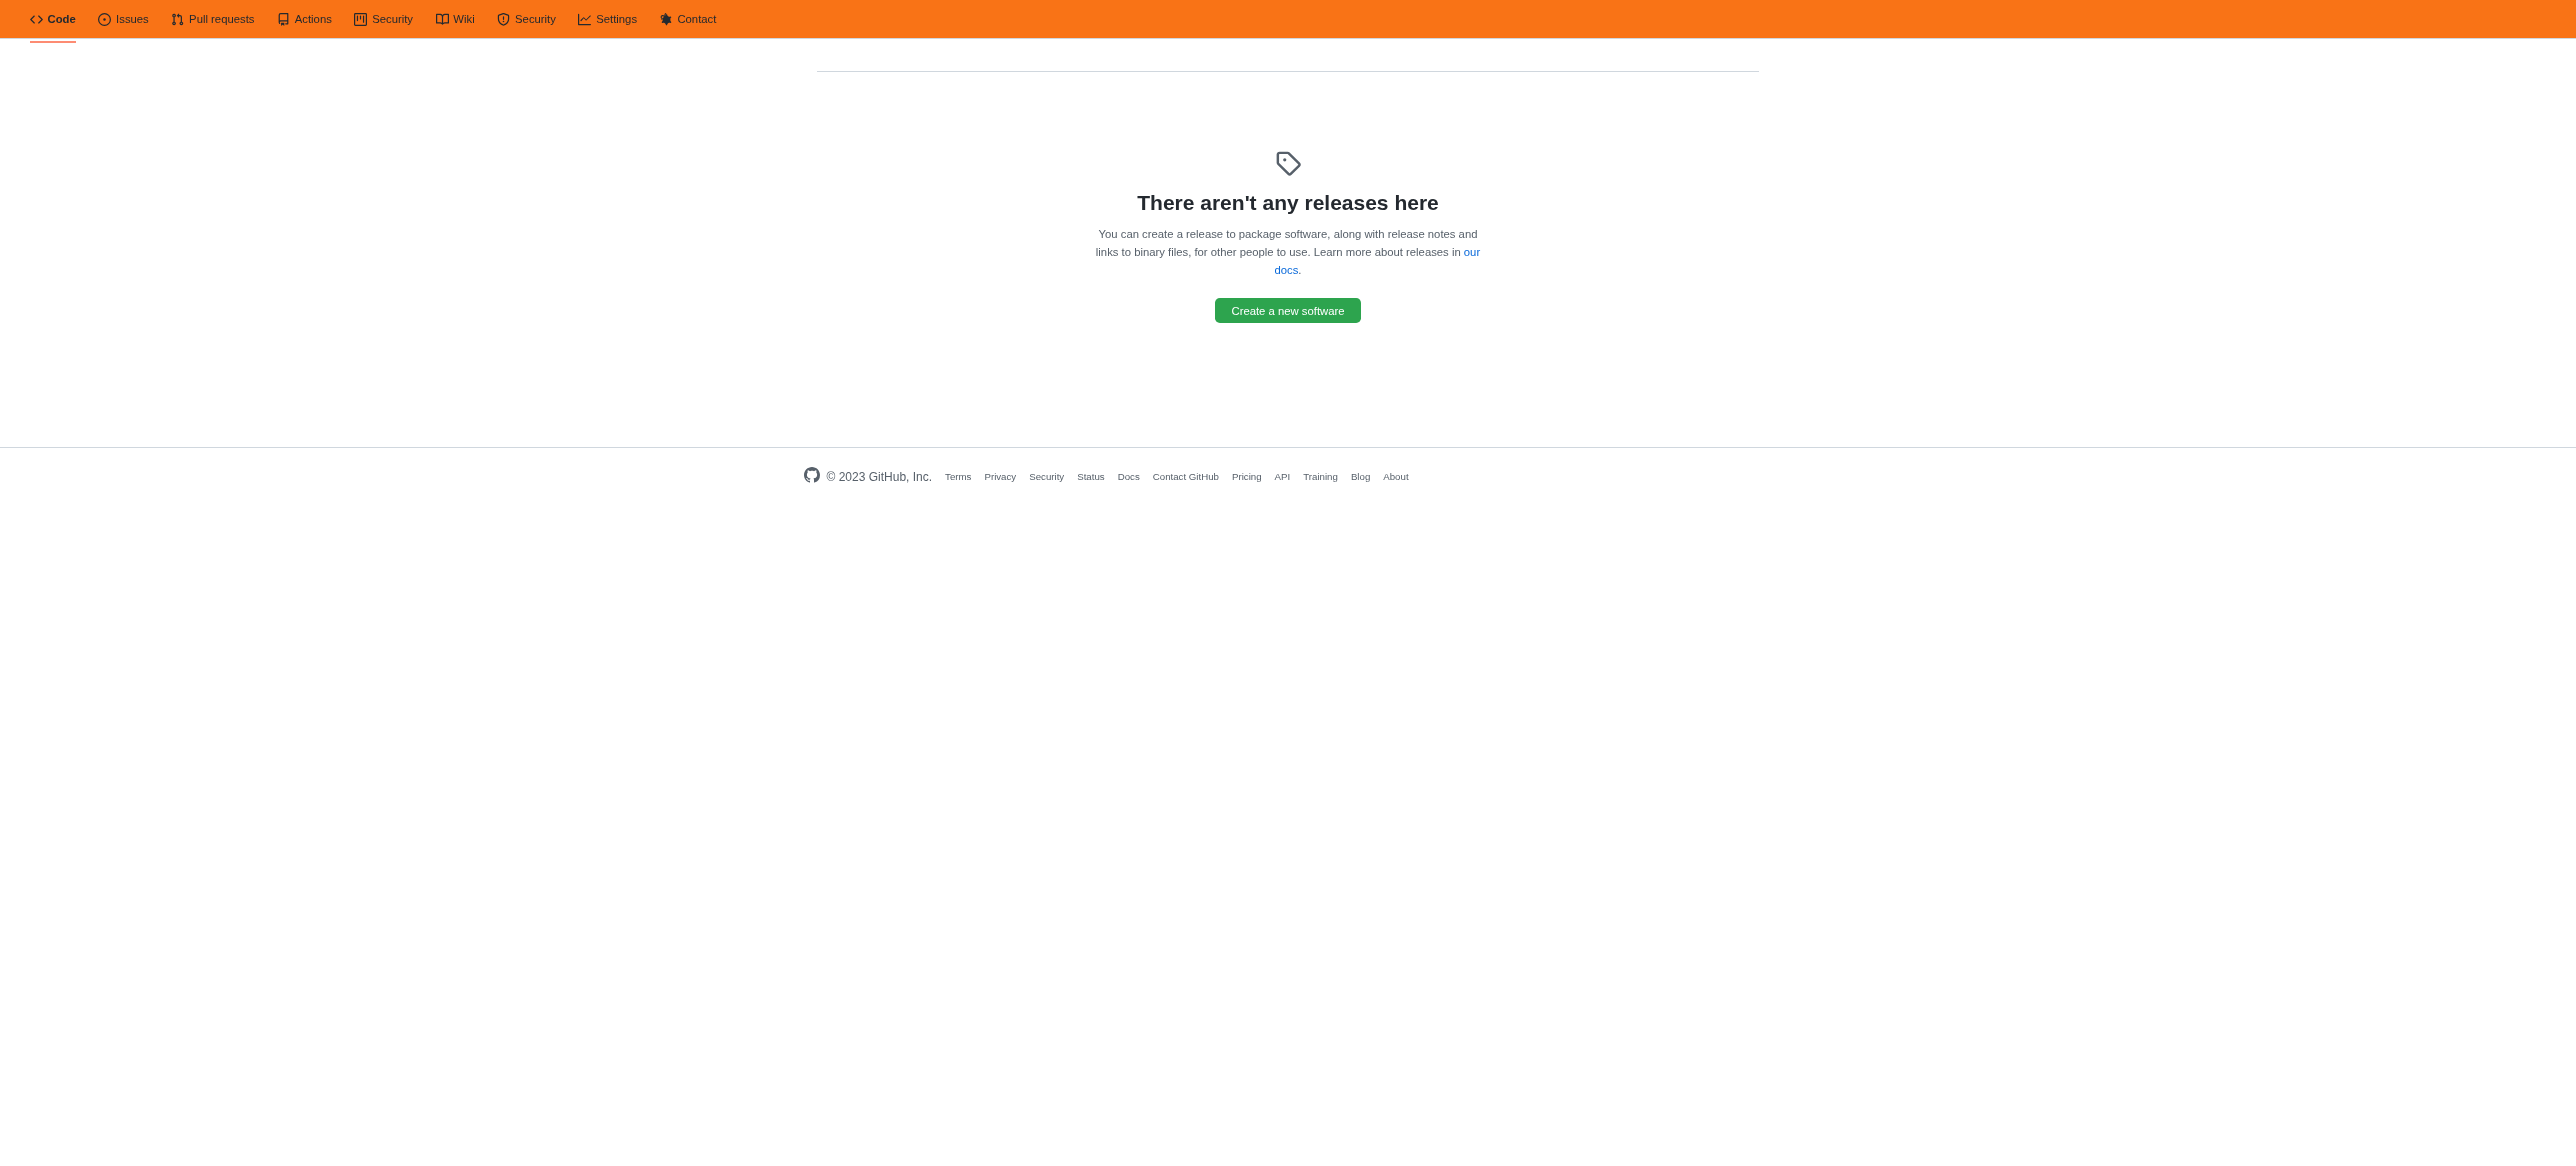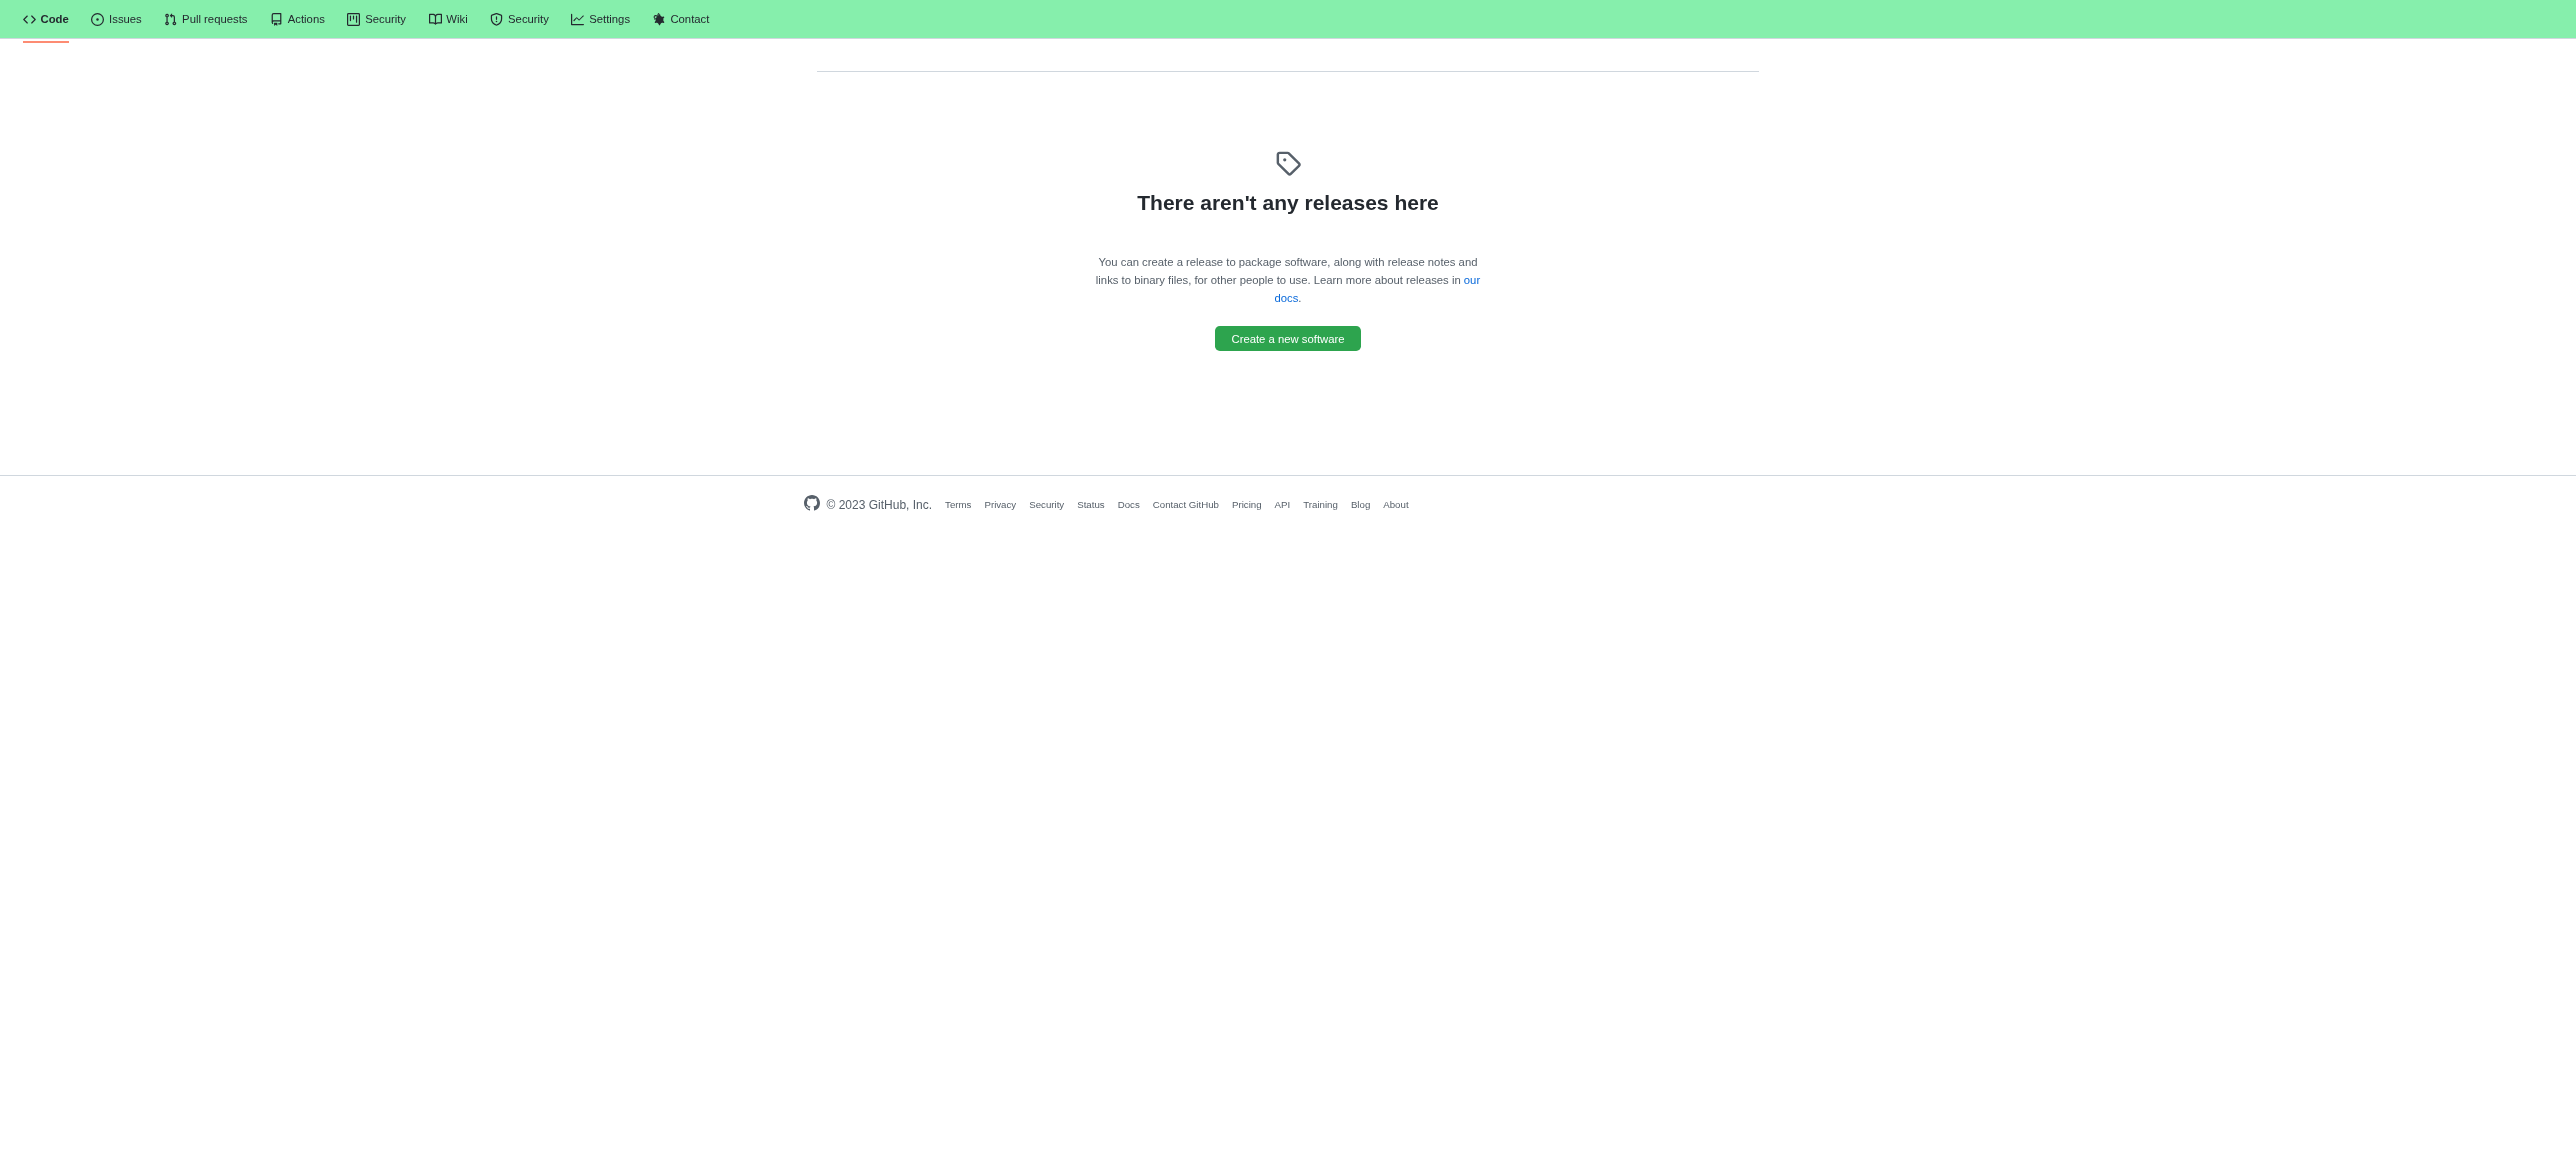--- a/index.html
+++ b/index.html
@@ -12,23 +12,23 @@
       font-family: -apple-system, BlinkMacSystemFont, "Segoe UI", Helvetica, Arial, sans-serif;
       font-size: 11.3px;
       color: #24292f;
       background-color: #ffffff;
     }
 
     
     .top-nav {
       display: flex;
       align-items: center;
-      padding: 0 13px;
+      padding: 0 20px;
       height: 39px;
-      background-color: #86efac;
+      background-color: #f97316;
       border-bottom: 0.8px solid #d0d7de;
     }
 
     .nav-items {
       display: flex;
       align-items: center;
       gap: 3.2px;
       list-style: none;
     }
 
@@ -155,21 +155,20 @@
       color: #24292f;
       margin-bottom: 9.7px;
     }
 
     .empty-state-description {
       font-size: 11.3px;
       color: #57606a;
       max-width: 387px;
       line-height: 1.6;
       margin-bottom: 19.4px;
-      margin-top: 28px;
     }
 
     .empty-state-description a {
       color: #0969da;
       text-decoration: none;
     }
 
     .create-release-btn {
       padding: 6.5px 16px;
       background-color: #2da44e;

